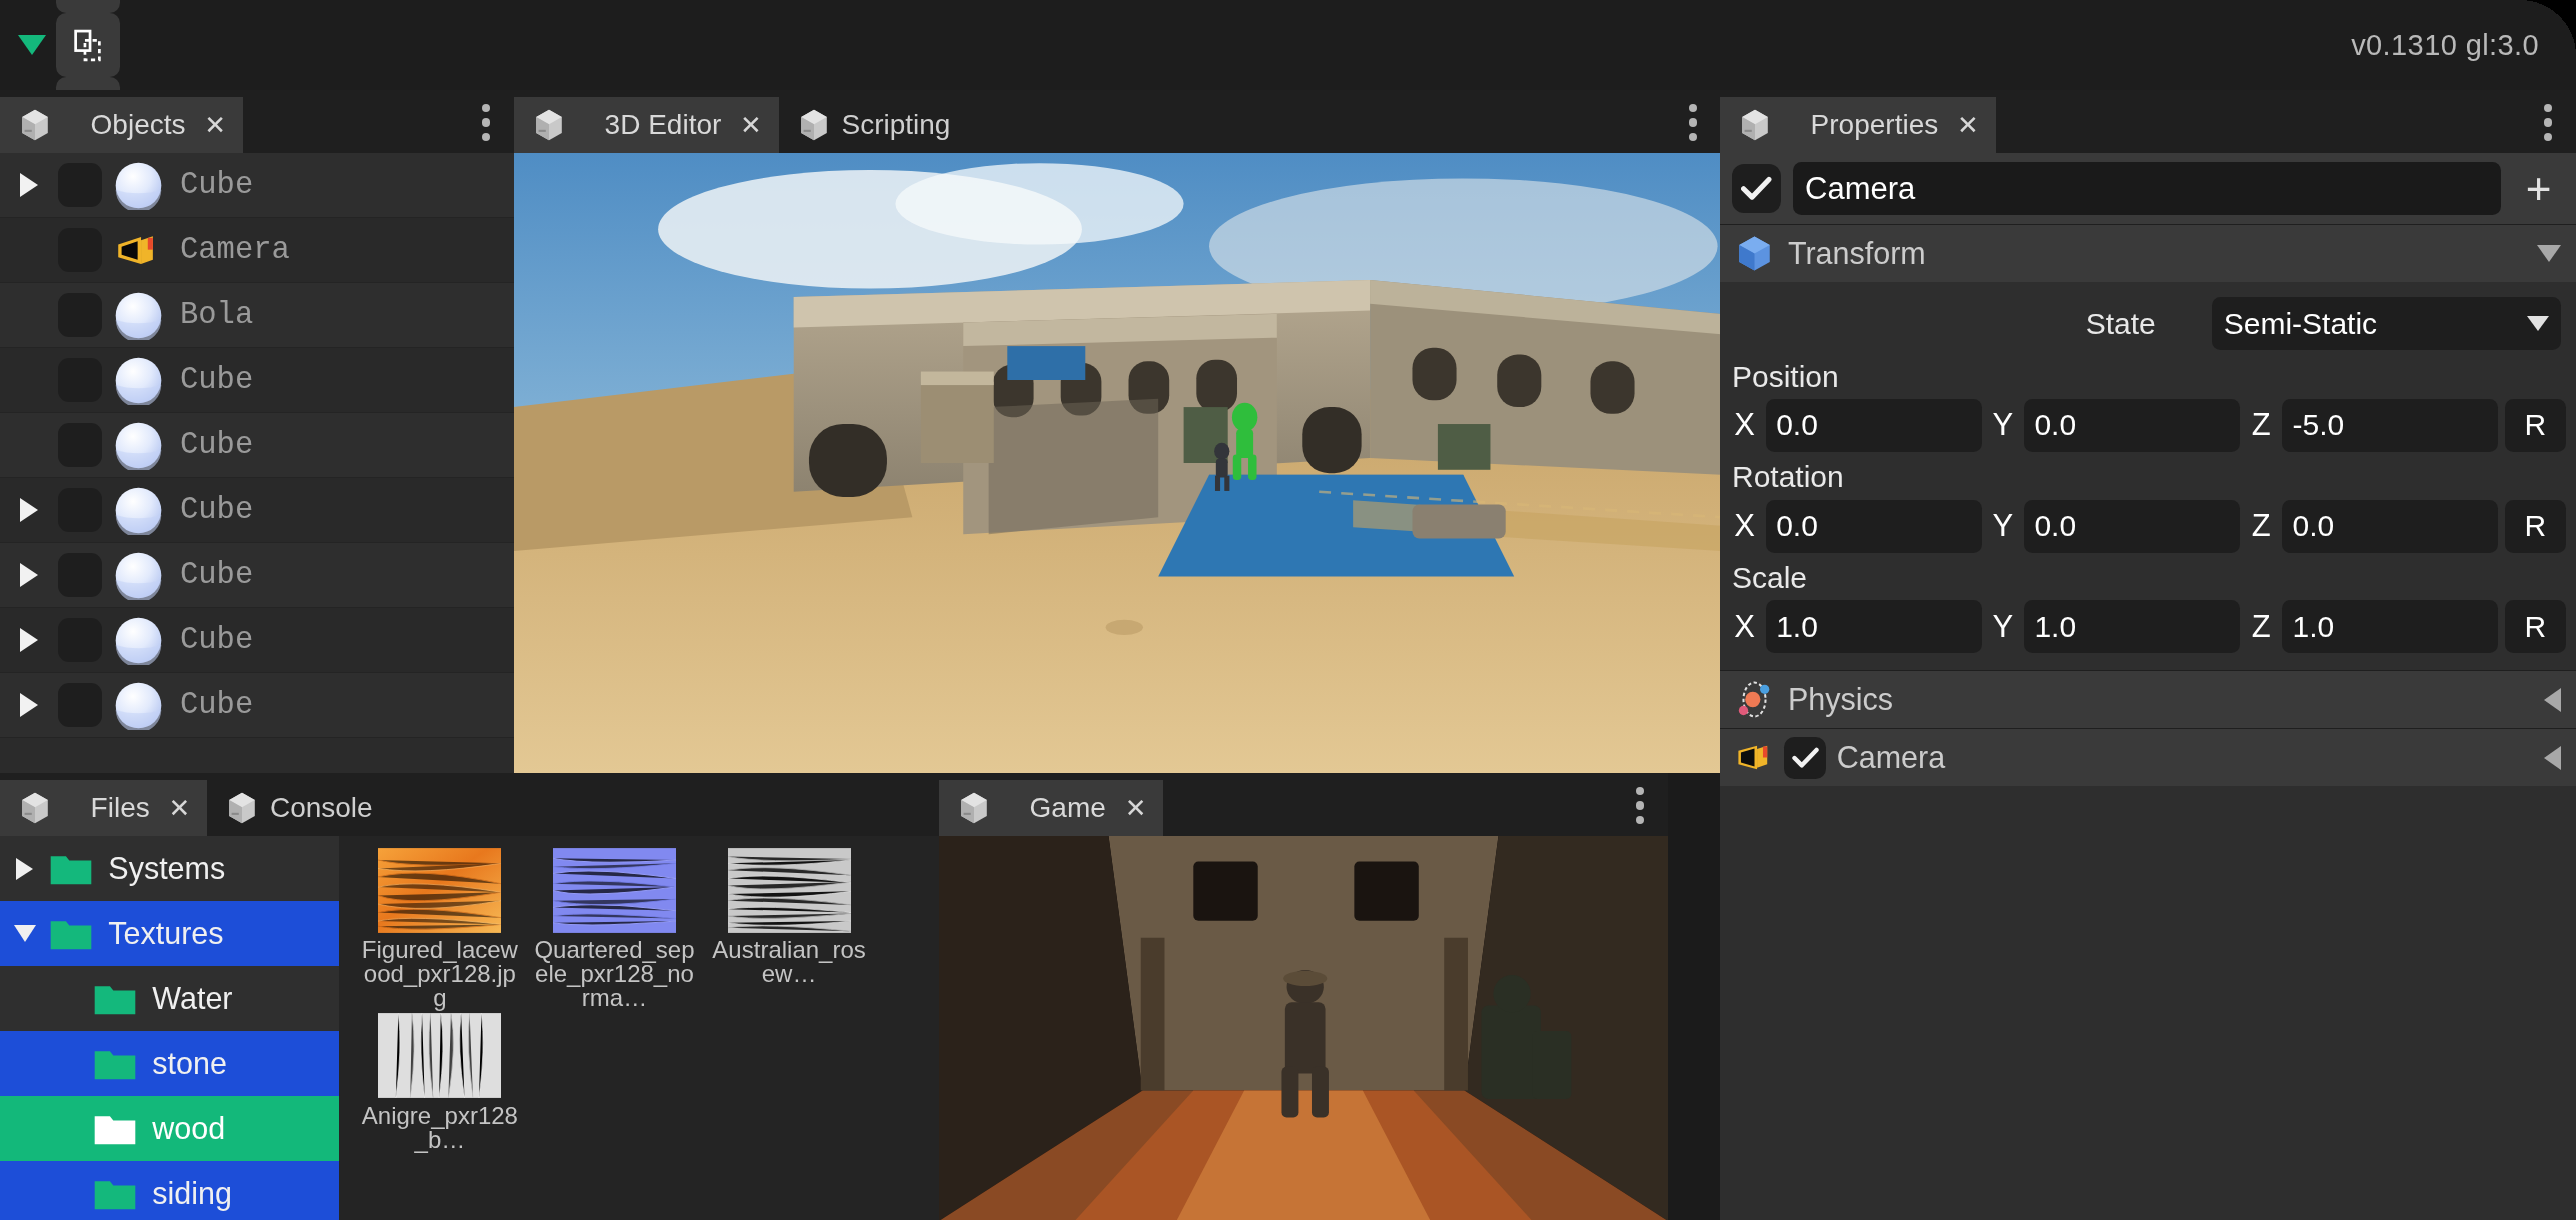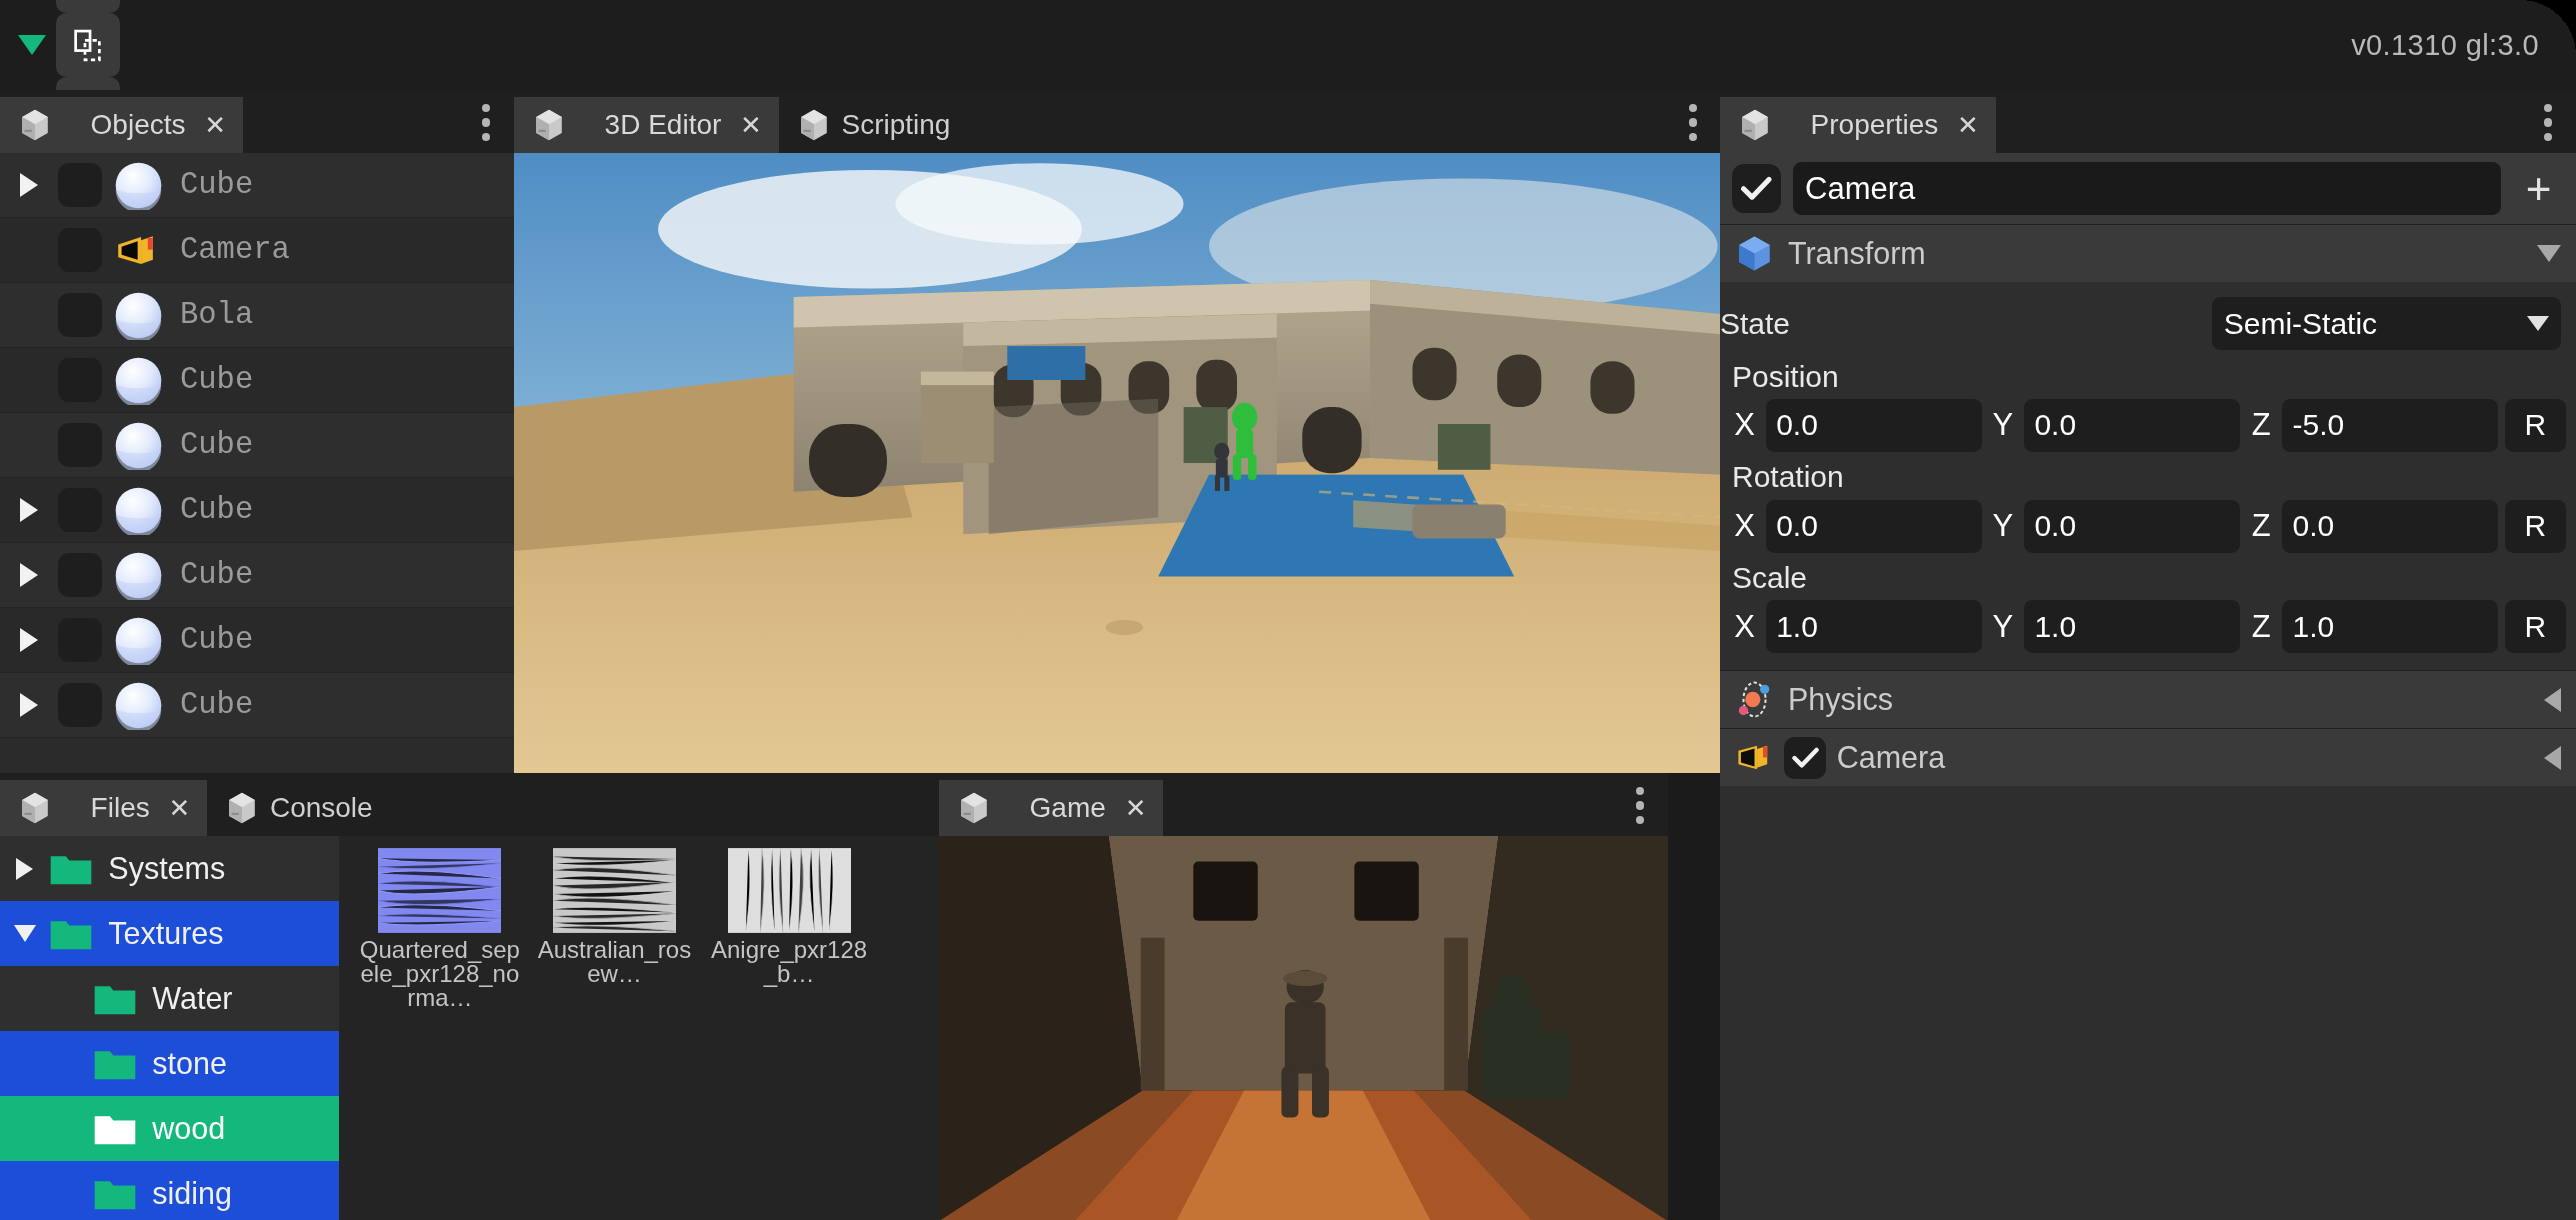--- a/index.html
+++ b/index.html
@@ -140,21 +140,21 @@
   .section-head {
     height: 58px; display: flex; align-items: center; gap: 13.6px; padding: 0 15.3px;
     background: #3a3a3a; border-top: 1.7px solid #1f1f1f; cursor: pointer;
   }
   .section-head .stitle { color: #cccccc; font-size: 30.5px; flex: 1 1 auto; }
   .sec-icon { width: 39px; height: 39px; flex: 0 0 auto; }
   .caret-down { width: 0; height: 0; border-left: 12.7px solid transparent; border-right: 12.7px solid transparent; border-top: 17px solid #a8a8a8; }
   .caret-left { width: 0; height: 0; border-top: 12.7px solid transparent; border-bottom: 12.7px solid transparent; border-right: 17px solid #a8a8a8; }
 
   .section-body { background: #2e2e2e; padding: 8.5px 0 12px 0; }
-  .state-row { display: flex; align-items: center; justify-content: space-between; height: 66px; padding-right: 15.3px; gap: 44px; }
+  .state-row { display: flex; align-items: center; justify-content: flex-end; height: 66px; padding-right: 15.3px; gap: 44px; }
   .state-label { color: #e8e8e8; font-size: 30px; margin-right: 12px; }
   .state-select {
     width: 349px; height: 53px; background: #1e1e1e; border-radius: 8.5px;
     display: flex; align-items: center; padding: 0 12px; cursor: pointer;
   }
   .state-select .sv { color: #ffffff; font-size: 30px; flex: 1 1 auto; }
   .state-select .dc { width: 0; height: 0; border-left: 11px solid transparent; border-right: 11px solid transparent; border-top: 15.3px solid #e2e2e2; }
 
   .group-label { color: #e9e9e9; font-size: 30px; padding: 3.4px 0 5.1px 12px; }
   .vec-row { display: flex; align-items: center; padding: 0 10.2px 5.1px 10.2px; gap: 6.8px; }
@@ -780,20 +780,39 @@
             <div class="tree-arrow" style="margin-left:44px"></div>
             <div class="folder"><svg viewBox="0 0 52 42" width="44" height="36">
                 <path d="M2 6 h18 l4 5 h26 v28 h-48 Z" fill="#14b87c"></path>
               </svg></div>
             <div class="tree-label">siding</div>
           </div>
         </div>
       <div class="files-grid" id="files-grid">
           <div class="thumb-cell">
             <div class="thumb"><svg viewBox="0 0 145 100" width="123" height="85">
+                <defs>
+                  <linearGradient id="ow" x1="0" y1="0" x2="1" y2="1">
+                    <stop offset="0%" stop-color="#f6a23a"></stop>
+                    <stop offset="45%" stop-color="#e8781d"></stop>
+                    <stop offset="100%" stop-color="#f7b955"></stop>
+                  </linearGradient>
+                </defs>
+                <rect width="145" height="100" fill="url(#ow)"></rect>
+                <g stroke="#c45f12" stroke-width="1.1" opacity="0.55">
+                  <path d="M0 14 q40 10 145 4 M0 34 q50 -12 145 8 M0 56 q38 14 145 -4 M0 76 q46 -10 145 6 M0 92 q40 8 145 -2"></path>
+                </g>
+                <g stroke="#ffd08a" stroke-width="0.9" opacity="0.5">
+                  <path d="M0 24 q52 8 145 -6 M0 46 q44 -10 145 6 M0 66 q50 12 145 -4 M0 86 q40 -8 145 4"></path>
+                </g>
+              </svg></div>
+            <div class="thumb-label">Figured_lacewood_pxr128.jpg</div>
+          </div>
+          <div class="thumb-cell">
+            <div class="thumb"><svg viewBox="0 0 145 100" width="123" height="85">
                 <rect width="145" height="100" fill="#8189f0"></rect>
                 <g stroke="#9aa0f7" stroke-width="1.2" opacity="0.7">
                   <path d="M0 12 q40 8 145 2 M0 30 q50 -8 145 6 M0 50 q38 10 145 -4 M0 70 q46 -8 145 4 M0 88 q40 6 145 -2"></path>
                 </g>
                 <g stroke="#6e78e6" stroke-width="1" opacity="0.6">
                   <path d="M0 22 q52 6 145 -4 M0 42 q44 -8 145 4 M0 62 q50 10 145 -2 M0 80 q40 -6 145 3"></path>
                 </g>
               </svg></div>
             <div class="thumb-label">Quartered_sepele_pxr128_norma…</div>
           </div>

